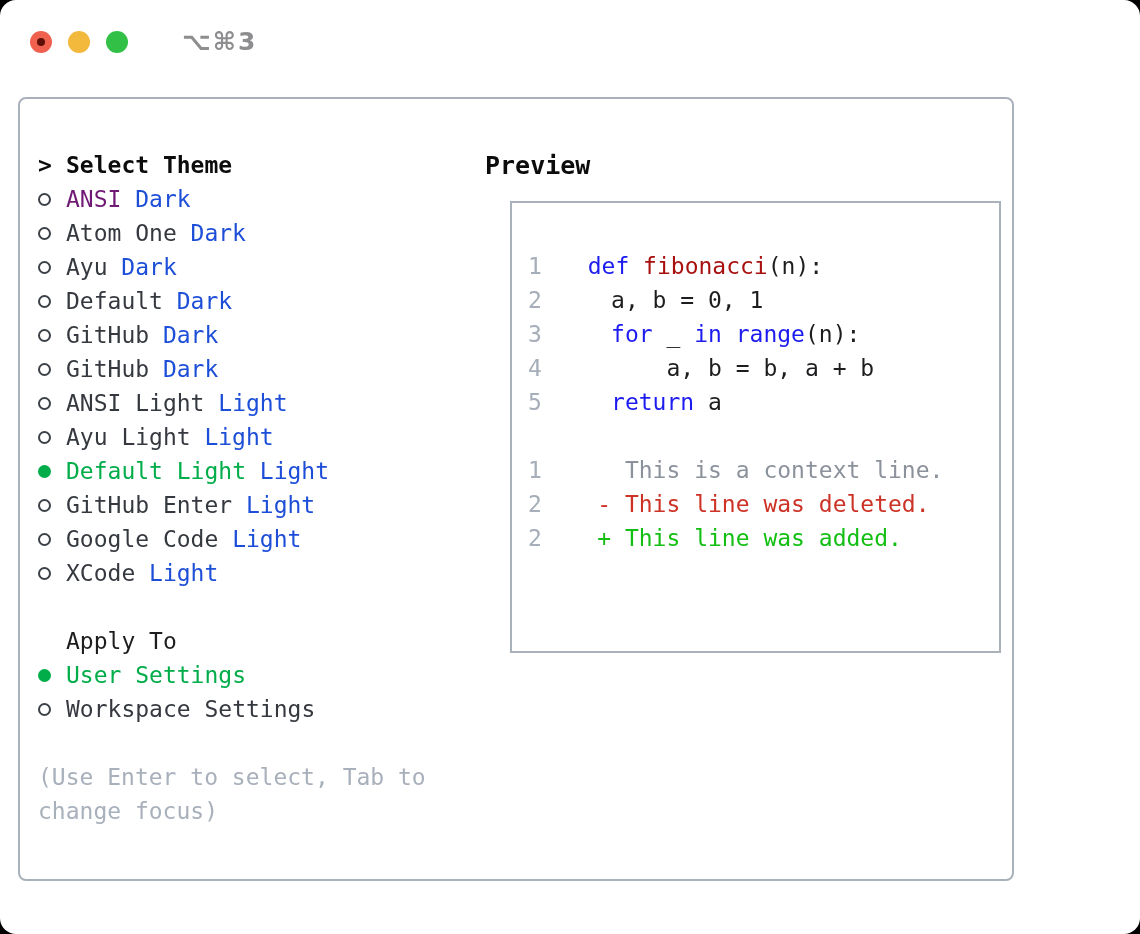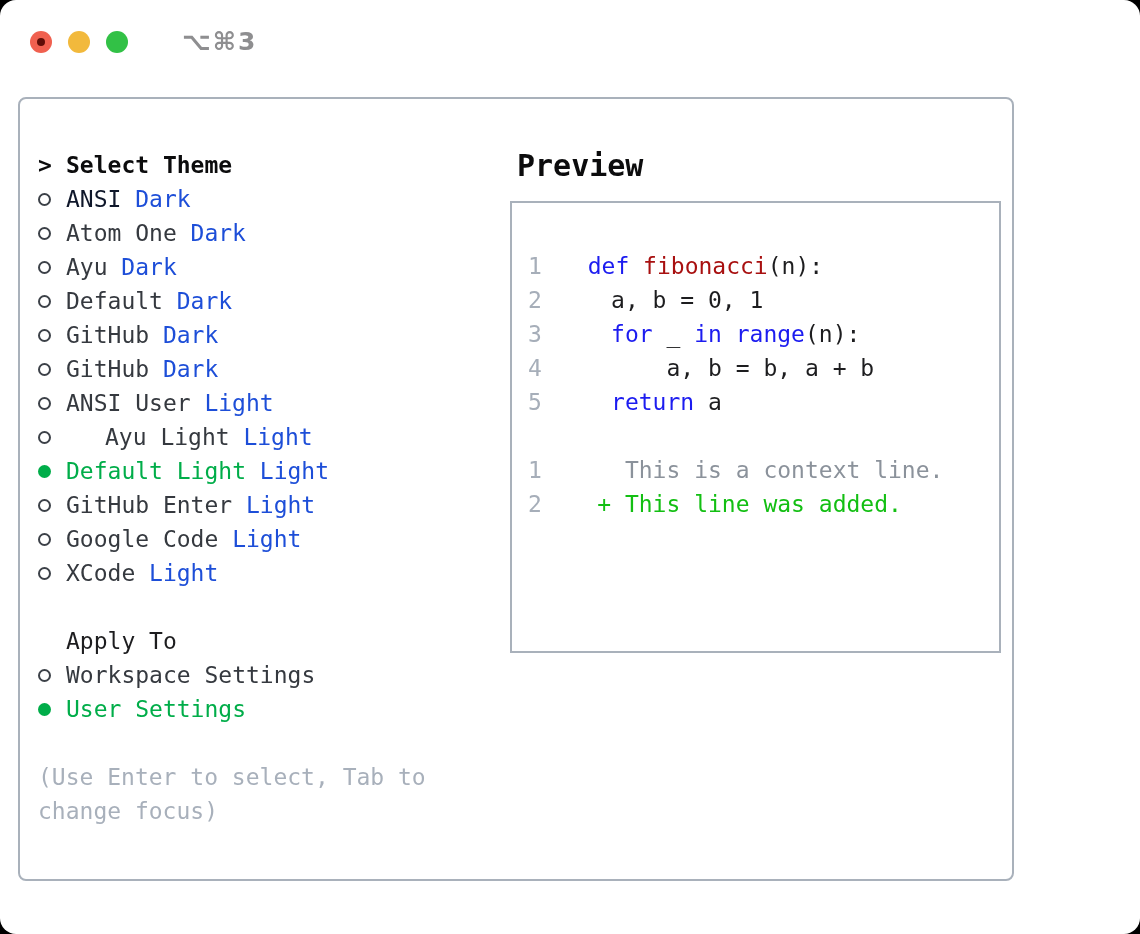--- a/index.html
+++ b/index.html
@@ -26,22 +26,22 @@
   .spacer{height:34px;}
   .prompt{display:inline-block;width:13px;margin-right:15px;font-weight:bold;color:#0c0c0d;}
   .picker-title{font-weight:bold;color:#0c0c0d;}
   .bullet{flex:0 0 13px;width:13px;height:13px;border-radius:50%;box-sizing:border-box;
     border:2px solid #3c4148;margin-right:15px;}
   .bullet.sel{border:none;background:#00ad49;}
   .variant{color:#1d4ed8;margin-left:13.8px;}
   .apply-title{margin-left:28px;color:#1d1d1f;}
   .help{line-height:34px;color:#a8b0bb;white-space:pre;}
   
-  .preview-title{position:absolute;left:497px;top:49px;height:34px;display:flex;align-items:center;
-    font-size:30px;font-weight:bold;color:#0c0c0d;}
+  .preview-title{position:absolute;left:465px;top:49px;height:34px;display:flex;align-items:center;
+    font-size:25px;font-weight:bold;color:#0c0c0d;}
   .preview-box{position:absolute;left:490px;top:102px;width:471px;height:402px;
     border:2px solid #a9b1bb;background:#fff;box-sizing:content-box;
     padding:46px 0 0 16px;overflow:hidden;}
   .code-line{height:34px;line-height:34px;font-size:23px;white-space:pre;}
   .lineno{display:inline-block;width:2ch;color:#a6aeb9;}
 </style>
 </head>
 <body>
 
 <div class="window">
@@ -57,57 +57,58 @@
 
   <div class="main-box">
 
     <div class="left-panel">
       <div class="row">
         <span class="prompt">&gt;</span>
         <span class="picker-title">Select Theme</span>
       </div>
 
       <div id="themes-list">
-          <div class="row"><span class="bullet"></span><span style="color: #0f172a;">ANSI</span><span class="variant">Dark</span></div>
+          <div class="row"><span class="bullet"></span><span style="color: #701a75;">ANSI</span><span class="variant">Dark</span></div>
           <div class="row"><span class="bullet"></span><span style="color: rgb(53, 57, 63);">Atom One</span><span class="variant">Dark</span></div>
           <div class="row"><span class="bullet"></span><span style="color: rgb(53, 57, 63);">Ayu</span><span class="variant">Dark</span></div>
           <div class="row"><span class="bullet"></span><span style="color: rgb(53, 57, 63);">Default</span><span class="variant">Dark</span></div>
           <div class="row"><span class="bullet"></span><span style="color: rgb(53, 57, 63);">GitHub</span><span class="variant">Dark</span></div>
           <div class="row"><span class="bullet"></span><span style="color: rgb(53, 57, 63);">GitHub</span><span class="variant">Dark</span></div>
-          <div class="row"><span class="bullet"></span><span style="color: rgb(53, 57, 63);">ANSI User</span><span class="variant">Light</span></div>
-          <div class="row"><span class="bullet"></span><span style="color: rgb(53, 57, 63); margin-left: 39px;">Ayu Light</span><span class="variant">Light</span></div>
+          <div class="row"><span class="bullet"></span><span style="color: rgb(53, 57, 63);">ANSI Light</span><span class="variant">Light</span></div>
+          <div class="row"><span class="bullet"></span><span style="color: rgb(53, 57, 63);">Ayu Light</span><span class="variant">Light</span></div>
           <div class="row"><span class="bullet sel"></span><span style="color: rgb(0, 173, 73);">Default Light</span><span class="variant">Light</span></div>
           <div class="row"><span class="bullet"></span><span style="color: rgb(53, 57, 63);">GitHub Enter</span><span class="variant">Light</span></div>
           <div class="row"><span class="bullet"></span><span style="color: rgb(53, 57, 63);">Google Code</span><span class="variant">Light</span></div>
           <div class="row"><span class="bullet"></span><span style="color: rgb(53, 57, 63);">XCode</span><span class="variant">Light</span></div>
         </div>
 
       <div class="spacer"></div>
 
       <div class="row">
         <span class="apply-title">Apply To</span>
       </div>
 
       <div id="apply-list">
+          <div class="row"><span class="bullet sel"></span><span style="color: rgb(0, 173, 73);">User Settings</span></div>
           <div class="row"><span class="bullet"></span><span style="color: rgb(53, 57, 63);">Workspace Settings</span></div>
-          <div class="row"><span class="bullet sel"></span><span style="color: rgb(0, 173, 73);">User Settings</span></div>
         </div>
 
       <div class="spacer"></div>
 
       <div id="help-text" class="help"><div>(Use Enter to select, Tab to</div><div>change focus)</div></div>
     </div>
 
     <div class="preview-title">Preview</div>
 
     <div class="preview-box" id="preview-box">
         <div class="code-line"><span class="lineno" style="color: rgb(166, 174, 185);">1</span><span style="color: rgb(28, 28, 240); margin-left: 32px;">def</span><span style="color: rgb(29, 29, 31);"> </span><span style="color: rgb(168, 16, 16);">fibonacci</span><span style="color: rgb(29, 29, 31);">(n):</span></div>
         <div class="code-line"><span class="lineno" style="color: rgb(166, 174, 185);">2</span><span style="color: rgb(29, 29, 31);">    a, b = 0, 1</span></div>
         <div class="code-line"><span class="lineno" style="color: rgb(166, 174, 185);">3</span><span style="color: rgb(29, 29, 31);">    </span><span style="color: rgb(28, 28, 240);">for</span><span style="color: rgb(29, 29, 31);"> _ </span><span style="color: rgb(28, 28, 240);">in</span><span style="color: rgb(29, 29, 31);"> </span><span style="color: rgb(28, 28, 240);">range</span><span style="color: rgb(29, 29, 31);">(n):</span></div>
         <div class="code-line"><span class="lineno" style="color: rgb(166, 174, 185);">4</span><span style="color: rgb(29, 29, 31);">        a, b = b, a + b</span></div>
         <div class="code-line"><span class="lineno" style="color: rgb(166, 174, 185);">5</span><span style="color: rgb(29, 29, 31);">    </span><span style="color: rgb(28, 28, 240);">return</span><span style="color: rgb(29, 29, 31);"> a</span></div>
         <div class="code-line"><span class="lineno" style="color: rgb(166, 174, 185);"></span></div>
         <div class="code-line"><span class="lineno" style="color: rgb(166, 174, 185);">1</span><span style="color: rgb(139, 146, 155);">     This is a context line.</span></div>
+        <div class="code-line"><span class="lineno" style="color: rgb(166, 174, 185);">2</span><span style="color: rgb(205, 50, 39);">   - This line was deleted.</span></div>
         <div class="code-line"><span class="lineno" style="color: rgb(166, 174, 185);">2</span><span style="color: rgb(19, 191, 19);">   + This line was added.</span></div>
       </div>
 
   </div>
 </div>
 
 </body></html>

